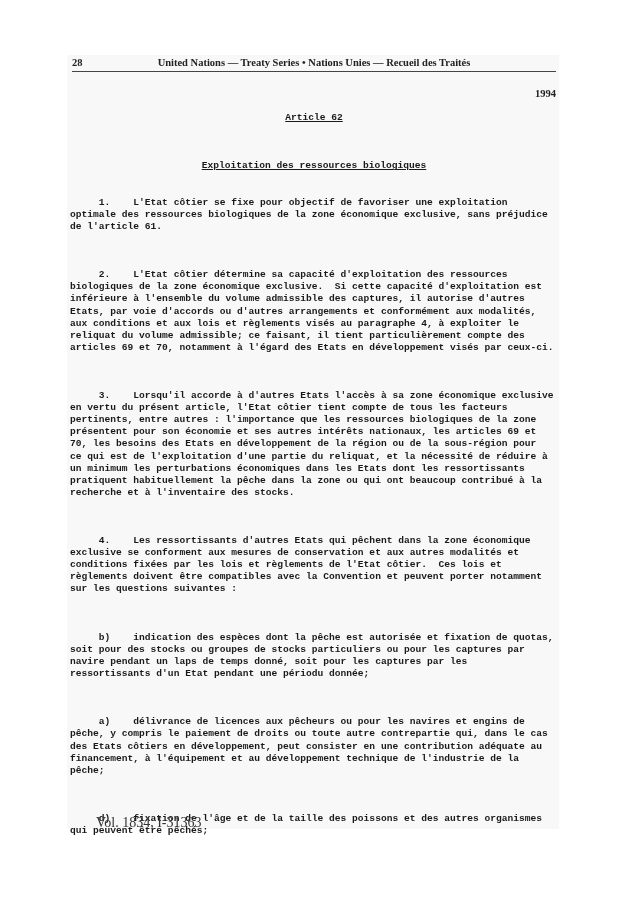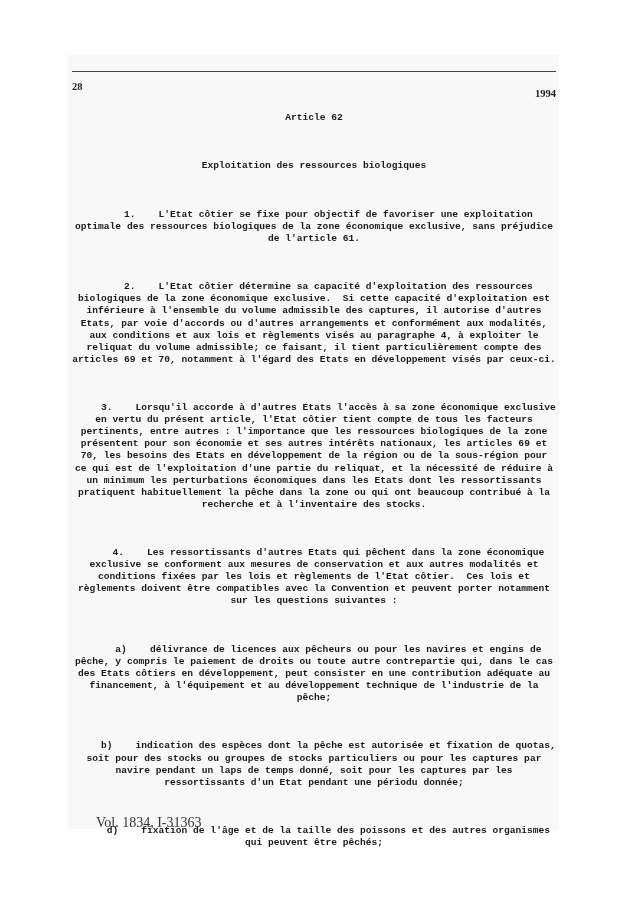--- a/index.html
+++ b/index.html
@@ -8,44 +8,45 @@
   }
   .scan {
     position: absolute; left: 67px; top: 55px; width: 492px; height: 774px;
     background: #f8f8f8;
   }
   .header {
     position: absolute; left: 72px; top: 55px; width: 484px; height: 16px;
     font-family: "Liberation Serif", serif; font-weight: bold; font-size: 10.5px; color: #222;
     border-bottom: 1.3px solid #444;
   }
-  .header .pg { position: absolute; left: 0; top: 2px; margin-top: 24px; }
+  .header .pg { position: absolute; left: 0; top: 2px; }
   .header .title { position: absolute; left: 0; right: 0; top: 2px; text-align: center; }
   .header .yr { position: absolute; right: 0; top: 2px; margin-top: 31px; }
   .body {
     position: absolute; left: 70px; top: 88px; width: 488px;
     font-family: "Liberation Mono", monospace; font-weight: bold; font-size: 9.6px;
     line-height: 12.1px; color: #1a1a1a; white-space: pre;
   }
-  .center { text-align: center; display: block; }
+  .center { text-align: center; text-decoration: underline; display: block; }
   .heading1 { margin-bottom: 12px; }
-  .heading2 { margin-bottom: 12px; }
-  .para { display: block; margin-bottom: 12px; text-align: center; }
+  .heading2 { }
+  .para { display: block; margin-bottom: 12px; }
   .footer {
     position: absolute; left: 96px; top: 815px;
     font-family: "Liberation Serif", serif; font-size: 14px; color: #333;
   }
 </style>
 </head>
 <body>
 
 <div class="scan"></div>
 
 <div class="header">
   <span class="pg">28</span>
+  <span class="title">United Nations — Treaty Series  •  Nations Unies — Recueil des Traités</span>
   <span class="yr">1994</span>
 </div>
 
 <div class="body">
   <span class="center heading1">Article 62</span>
   <span class="center heading2">Exploitation des ressources biologiques</span>
   <span class="para">     1.    L'Etat côtier se fixe pour objectif de favoriser une exploitation
 optimale des ressources biologiques de la zone économique exclusive, sans préjudice
 de l'article 61.</span>
   <span class="para">     2.    L'Etat côtier détermine sa capacité d'exploitation des ressources
@@ -62,29 +63,29 @@
 70, les besoins des Etats en développement de la région ou de la sous-région pour
 ce qui est de l'exploitation d'une partie du reliquat, et la nécessité de réduire à
 un minimum les perturbations économiques dans les Etats dont les ressortissants
 pratiquent habituellement la pêche dans la zone ou qui ont beaucoup contribué à la
 recherche et à l'inventaire des stocks.</span>
   <span class="para">     4.    Les ressortissants d'autres Etats qui pêchent dans la zone économique
 exclusive se conforment aux mesures de conservation et aux autres modalités et
 conditions fixées par les lois et règlements de l'Etat côtier.  Ces lois et
 règlements doivent être compatibles avec la Convention et peuvent porter notamment
 sur les questions suivantes :</span>
+  <span class="para">     b)    indication des espèces dont la pêche est autorisée et fixation de quotas,
+soit pour des stocks ou groupes de stocks particuliers ou pour les captures par
+navire pendant un laps de temps donné, soit pour les captures par les
+ressortissants d'un Etat pendant une périodu donnée;</span>
   <span class="para">     a)    délivrance de licences aux pêcheurs ou pour les navires et engins de
 pêche, y compris le paiement de droits ou toute autre contrepartie qui, dans le cas
 des Etats côtiers en développement, peut consister en une contribution adéquate au
 financement, à l'équipement et au développement technique de l'industrie de la
 pêche;</span>
-  <span class="para">     b)    indication des espèces dont la pêche est autorisée et fixation de quotas,
-soit pour des stocks ou groupes de stocks particuliers ou pour les captures par
-navire pendant un laps de temps donné, soit pour les captures par les
-ressortissants d'un Etat pendant une périodu donnée;</span>
   <span class="para">     d)    fixation de l'âge et de la taille des poissons et des autres organismes
 qui peuvent être pêchés;</span>
   
   
   
   
 </div>
 
 <div class="footer">Vol. 1834, I-31363</div>
 

